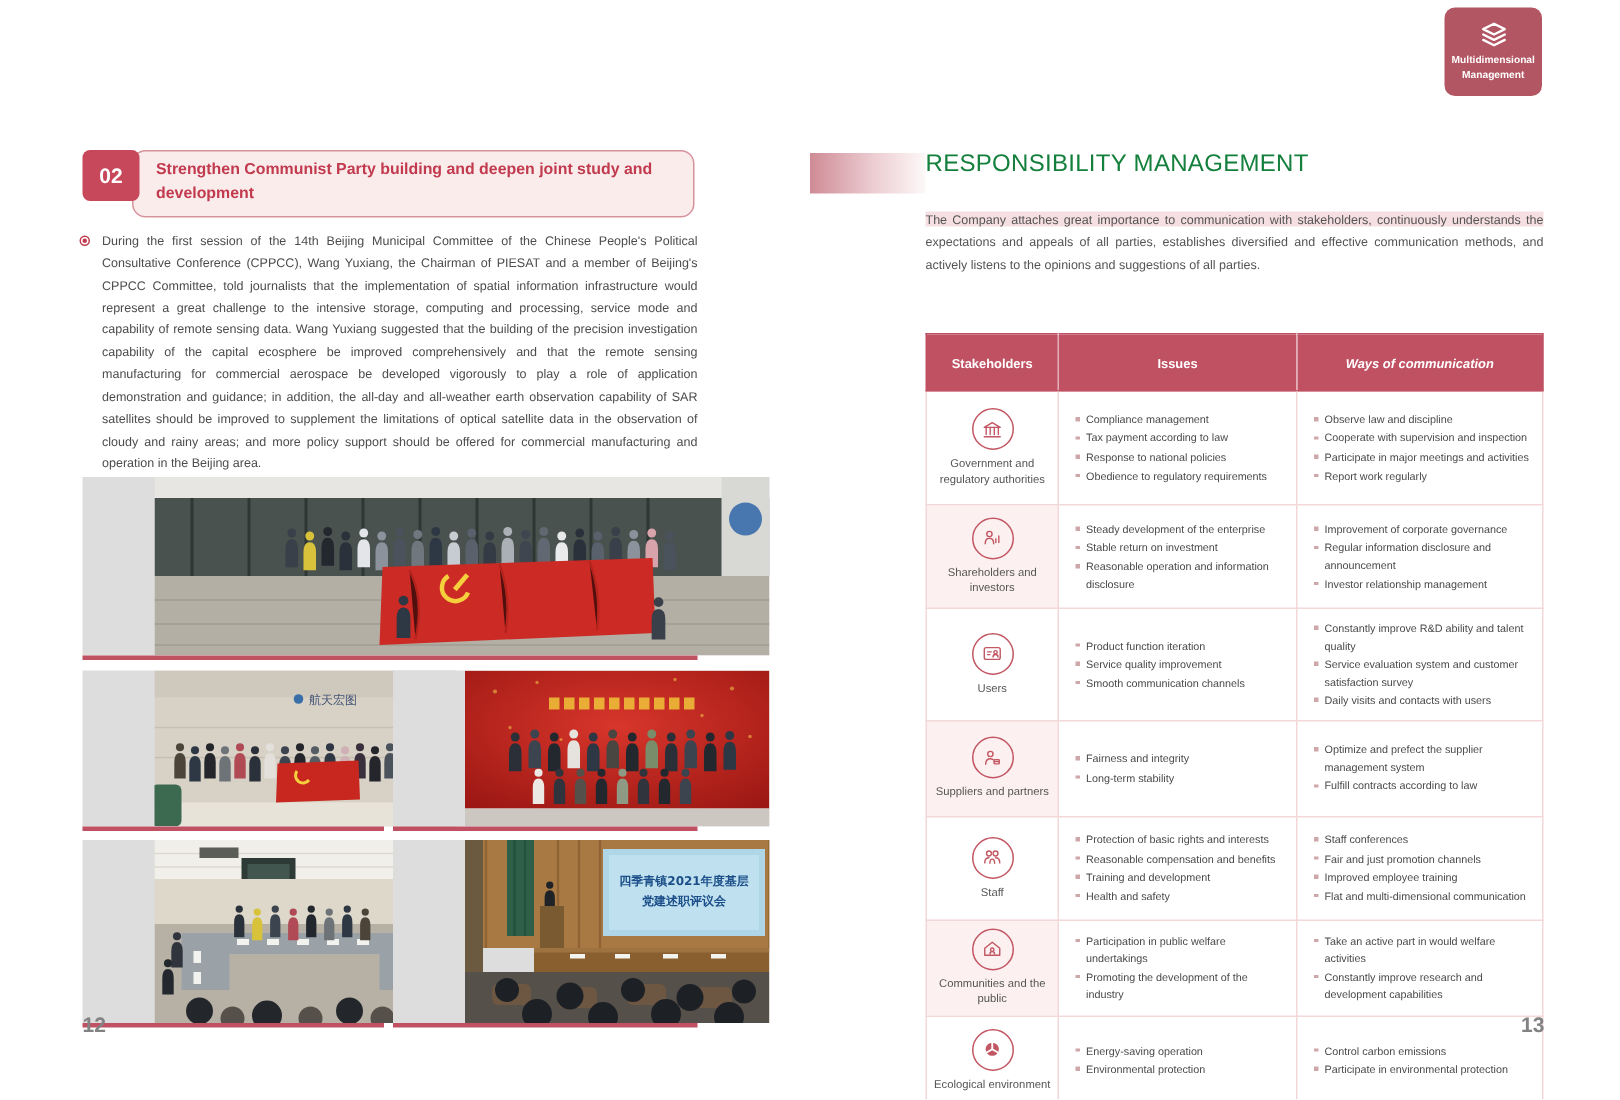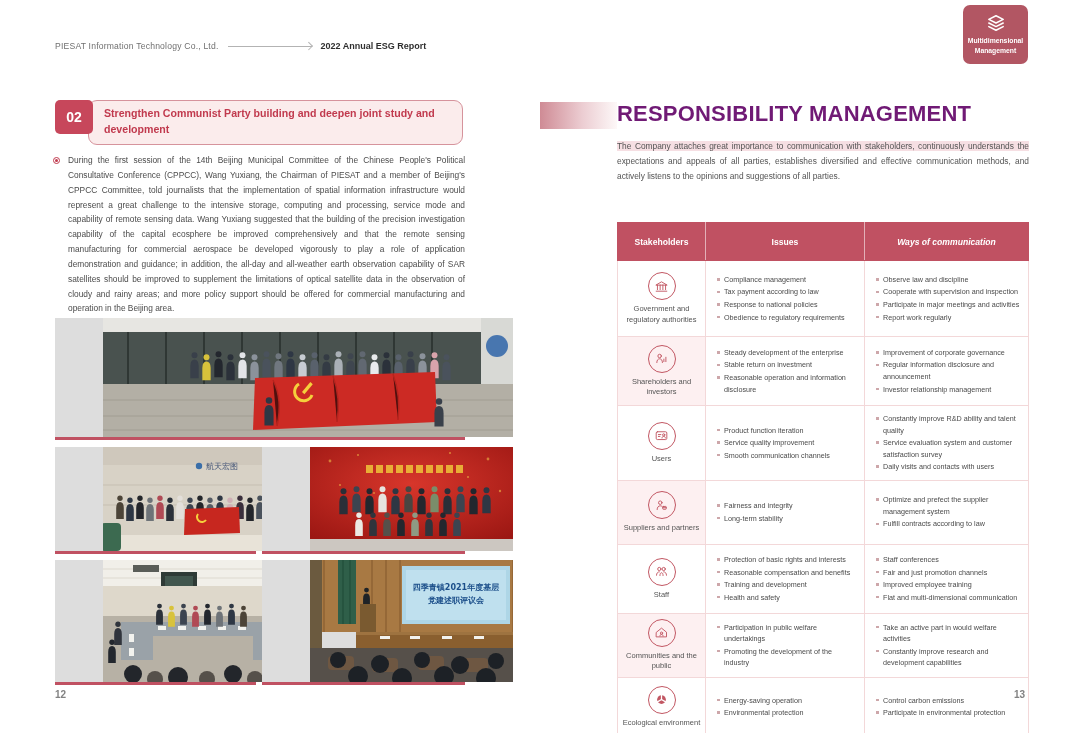--- a/index.html
+++ b/index.html
@@ -37,27 +37,27 @@
   #lineA{left:55px;top:437px;width:410px;}
   #photoB{left:55px;top:447px;width:201px;height:104px;}
   #lineB{left:55px;top:551px;width:201px;}
   #photoC{left:262px;top:447px;width:203px;height:104px;}
   #lineC{left:262px;top:551px;width:203px;}
   #photoD{left:55px;top:560px;width:201px;height:122px;}
   #lineD{left:55px;top:682px;width:201px;}
   #photoE{left:262px;top:560px;width:203px;height:122px;}
   #lineE{left:262px;top:682px;width:203px;}
 
-  .pn{position:absolute;top:689px;font-size:10px;font-weight:bold;color:#828282;}
+  .pn{position:absolute;top:675px;font-size:14px;font-weight:bold;color:#828282;}
   #pn12{left:55px;} #pn13{left:1014px;}
 
   
   .grad-bar{position:absolute;left:540px;top:102px;width:77px;height:27px;
     background:linear-gradient(90deg,#cf8b95 0%,#eccdd2 55%,#fdf8f8 100%);}
-  .r-title{position:absolute;left:617px;top:101px;font-size:22px;font-weight:bold;color:#701a75;letter-spacing:.2px;}
+  .r-title{position:absolute;left:617px;top:101px;font-size:16px;font-weight:normal;color:#15803d;letter-spacing:.2px;}
   .intro{position:absolute;left:617px;top:139px;width:412px;font-size:8.35px;line-height:1.78;color:#545454;text-align:justify;}
   .hl{background:#f6dfe3;}
 
   table.stable{position:absolute;left:617px;top:222px;width:411px;border-collapse:collapse;table-layout:fixed;}
   .stable th{background:#c05162;color:#fff;font-size:8.6px;font-weight:bold;height:35px;
     border:1px solid #c05162;border-right:1px solid rgba(255,255,255,.55);}
   .stable th:last-child{border-right:1px solid #c05162;font-style:italic;}
   .stable td{border:1px solid #f3d8d9;background:#fff;vertical-align:middle;padding:0;}
   td.stake{text-align:center;padding:4px 3px;}
   td.stake.alt{background:#fdf0f1;}
@@ -82,25 +82,20 @@
     </symbol>
     <radialGradient id="cgrad" cx="50%" cy="40%" r="75%">
       <stop offset="0%" stop-color="#d7362b"></stop>
         <stop offset="100%" stop-color="#9c1713"></stop>
     </radialGradient>
   </defs>
 </svg>
 
 <div class="canvas">
 
-  <div class="header-left">
-    <span class="company">PIESAT Information Technology Co., Ltd.</span>
-    <span class="hline"></span>
-    <span class="report">2022 Annual ESG Report</span>
-  </div>
 
   <div class="badge">
     <svg viewBox="0 0 22 20">
       <path d="M11 2 L19 6 L11 10 L3 6 Z"></path>
         <path d="M3 10 L11 14 L19 10"></path>
         <path d="M3 14 L11 18 L19 14"></path>
     </svg>
     <div class="badge-text">
       <div>Multidimensional</div>
       <div>Management</div>

